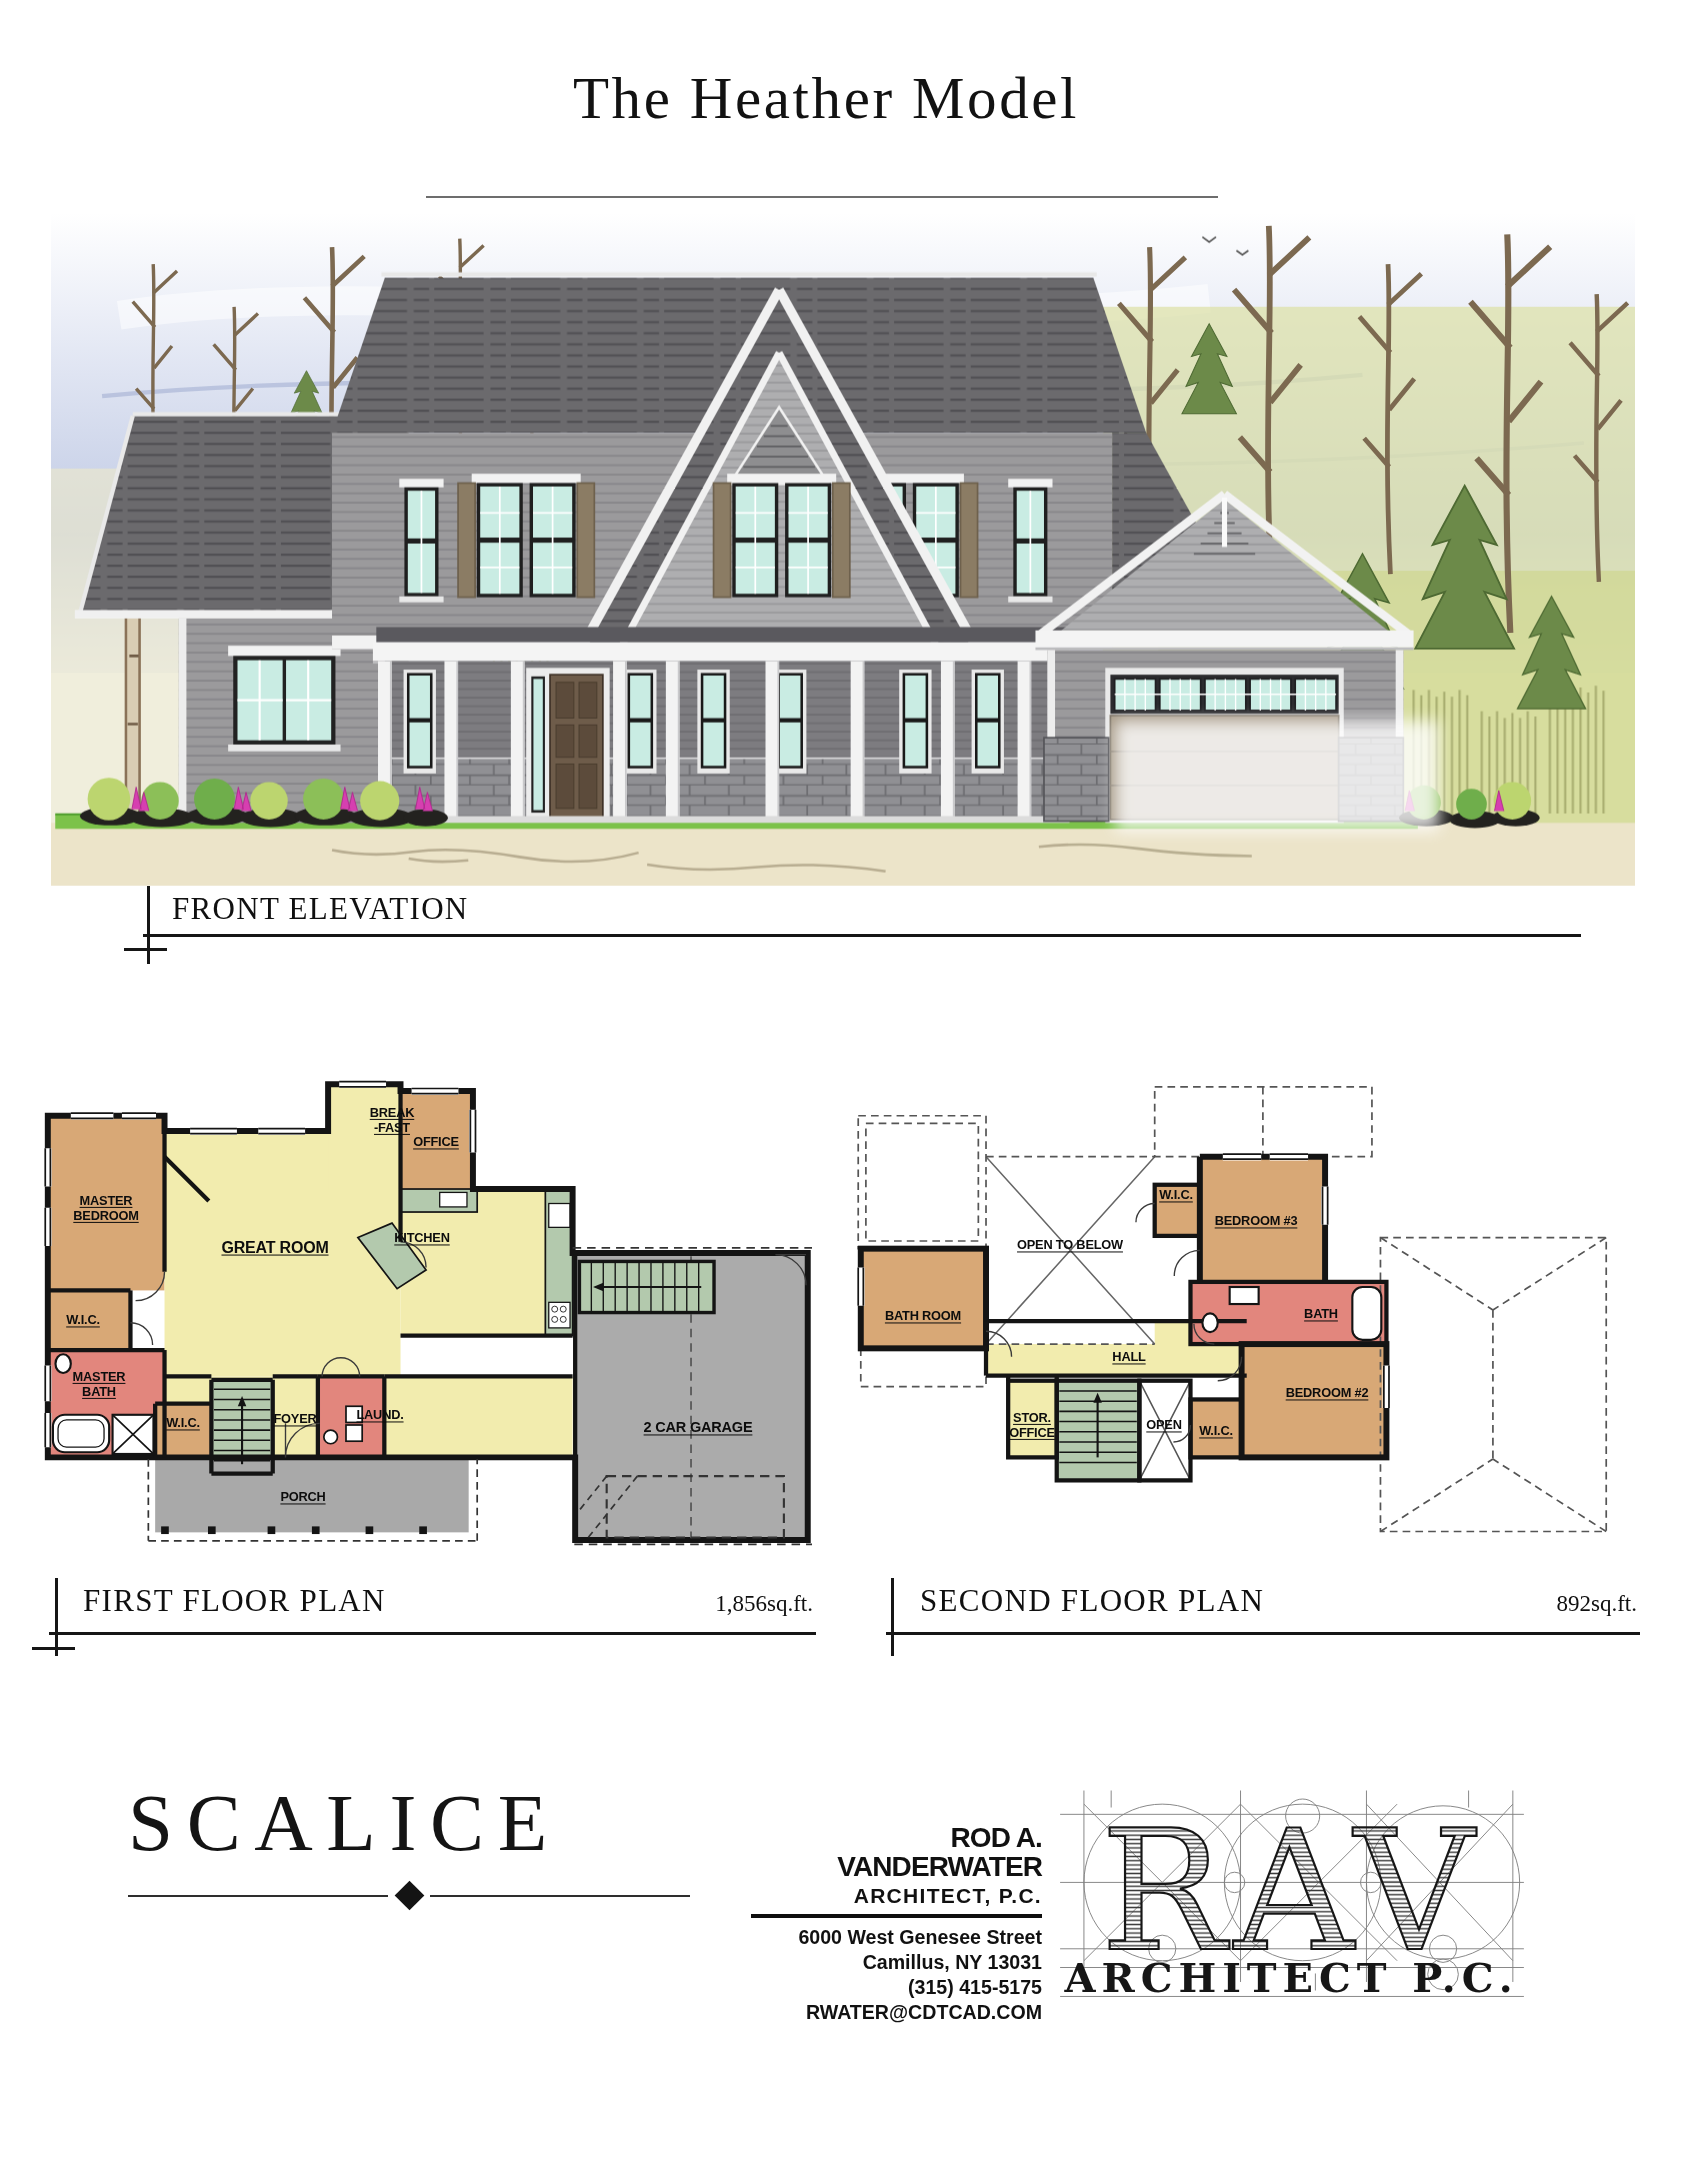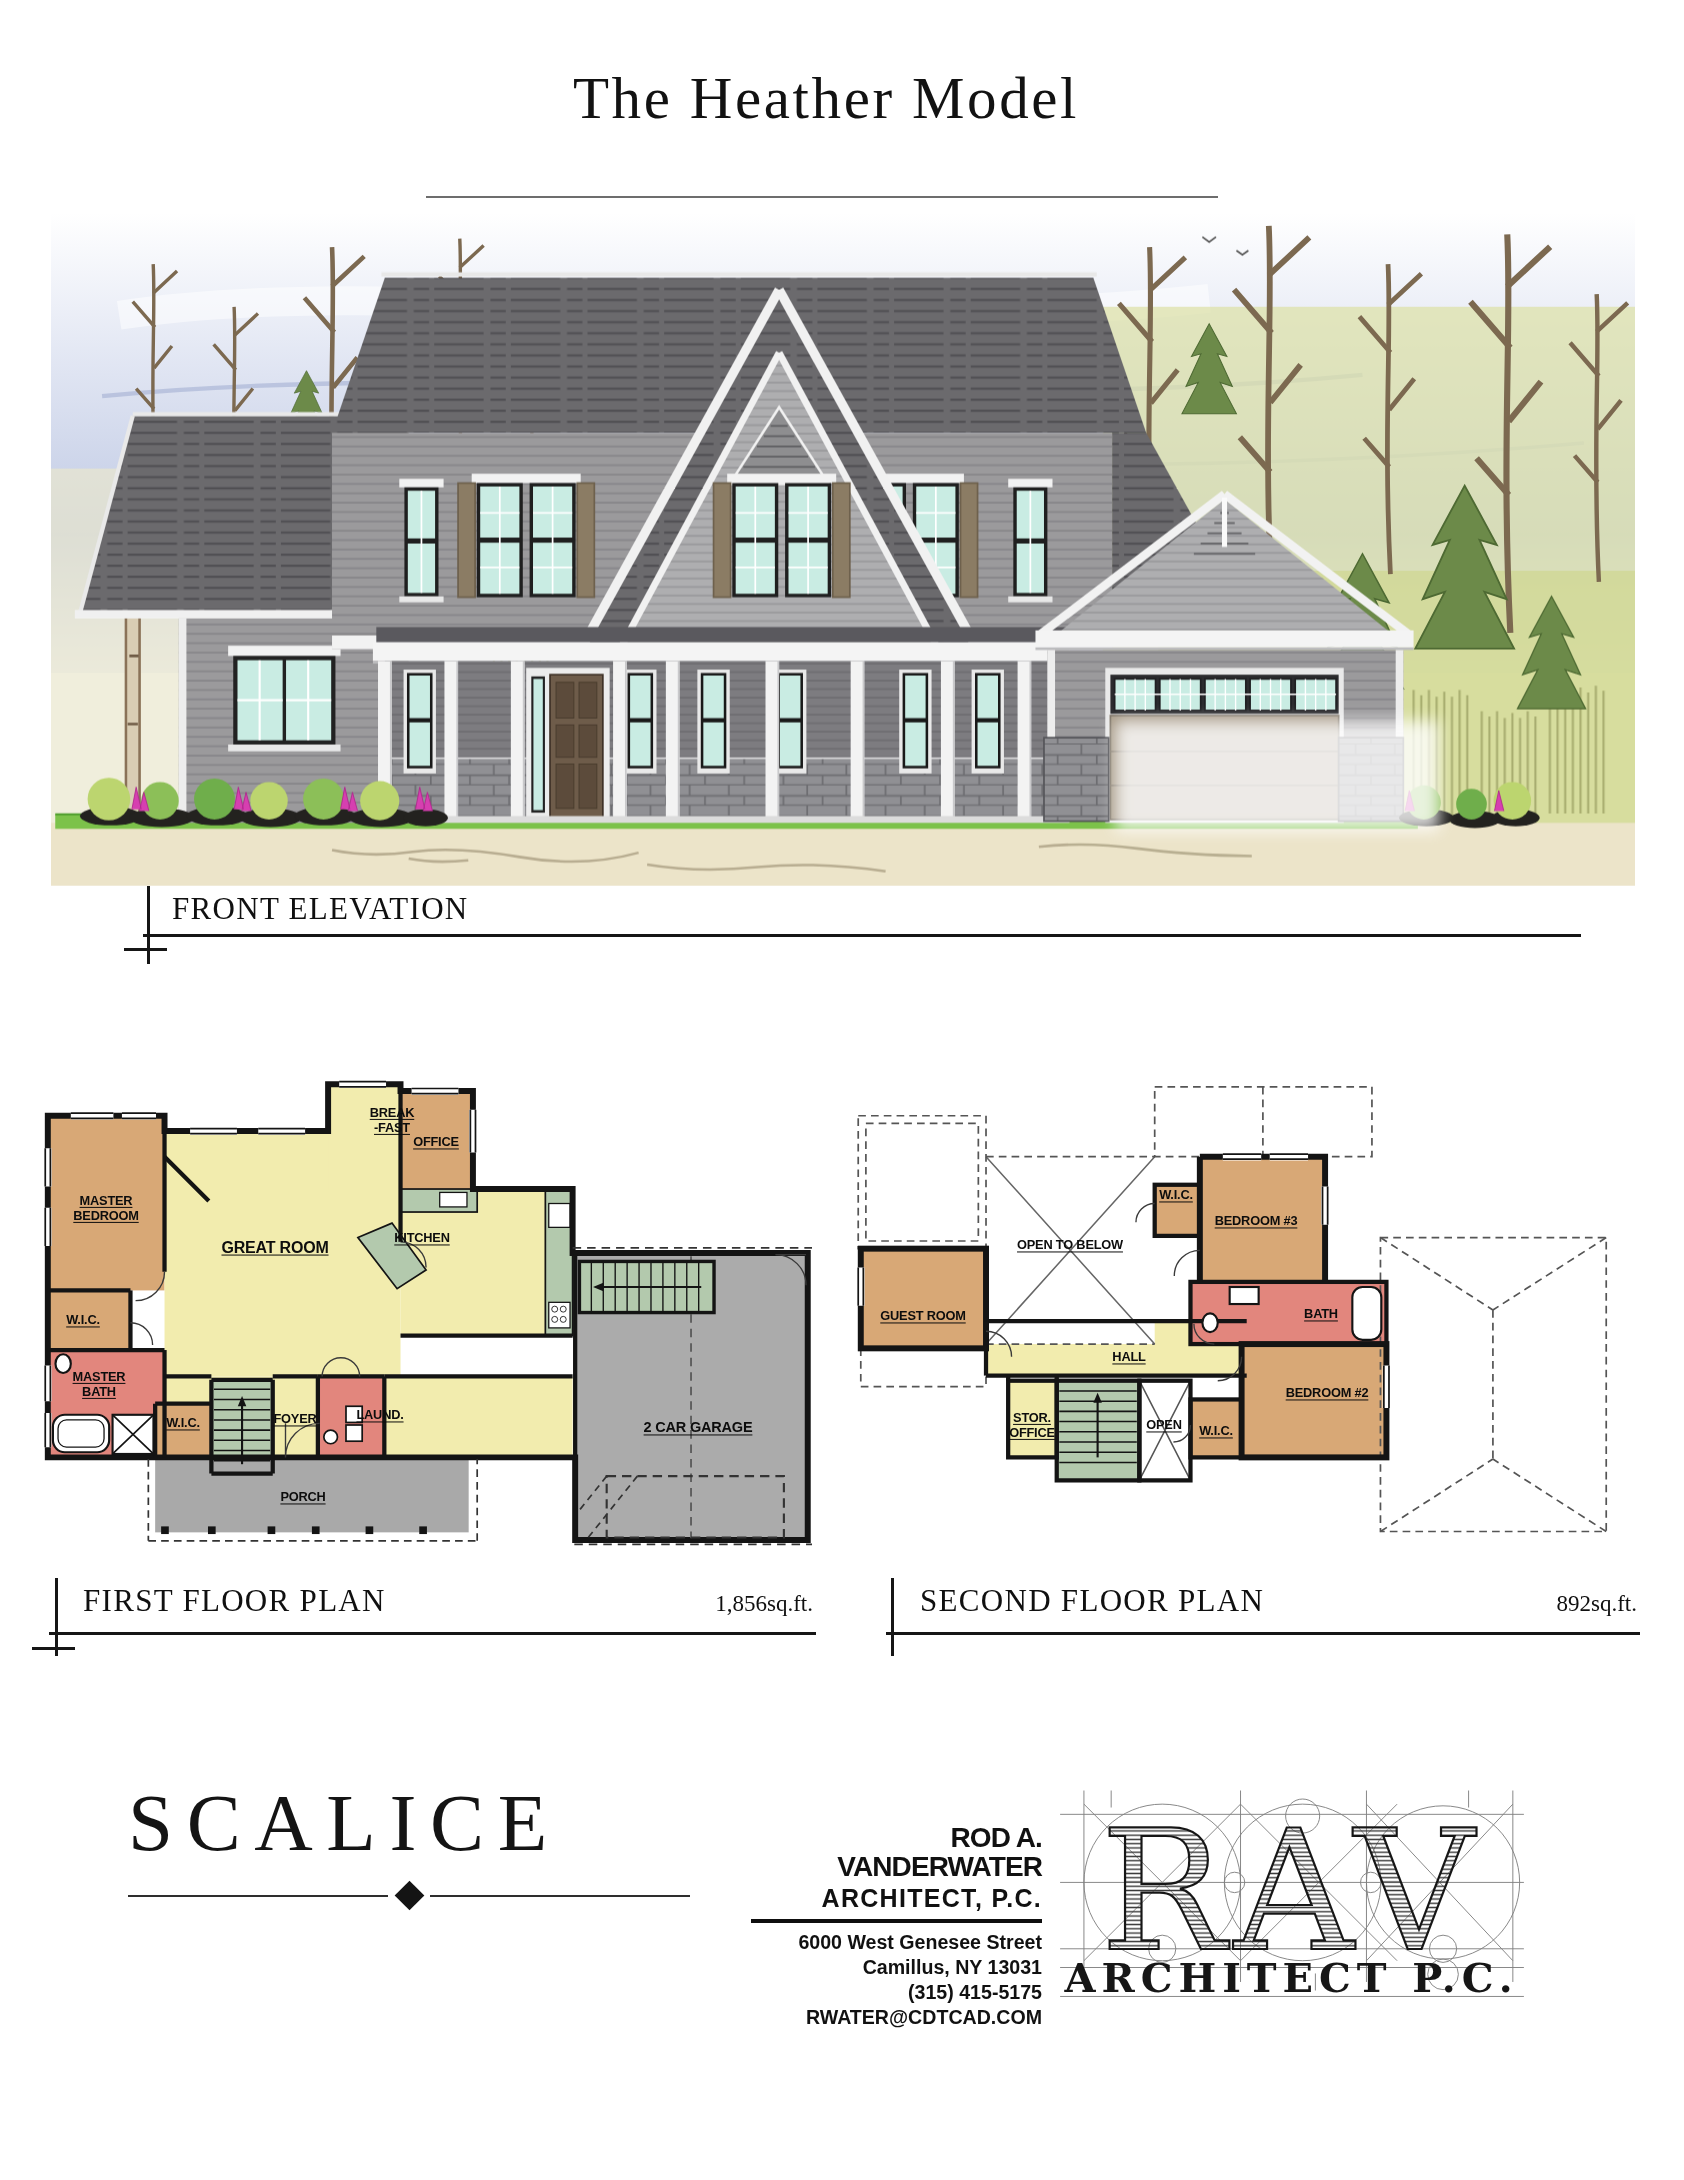--- a/index.html
+++ b/index.html
@@ -19,21 +19,21 @@
   .plan-label.big{font-size:14.5px;}
   
   .builder{position:absolute;left:128px;top:1777px;width:562px;display:flex;flex-direction:column;}
   .builder-name{font-size:81px;letter-spacing:13.6px;color:#141414;font-family:"Liberation Serif",serif;}
   .builder-divider{display:flex;align-items:center;width:100%;margin-top:15.3px;}
   .builder-divider .line{flex:1;height:1.7px;background:#2e2e2e;}
   .builder-divider .diamond{width:21px;height:21px;background:#141414;transform:rotate(45deg);margin:0 10.2px;}
   .builder-tagline{margin-top:20.4px;font-size:35px;font-style:italic;font-family:"DejaVu Serif",serif;color:#1c1c1c;}
   .architect{position:absolute;left:751px;top:1823px;width:291px;text-align:right;font-family:"Liberation Sans",sans-serif;color:#111;}
   .architect .name{font-size:28px;font-weight:bold;letter-spacing:-0.9px;line-height:1.05;}
-  .architect .firm{font-size:25px;font-weight:bold;letter-spacing:1.3px;margin-top:2.6px;}
+  .architect .firm{font-size:21px;font-weight:bold;letter-spacing:1.3px;margin-top:2.6px;}
   .architect .rule4{height:3.4px;background:#0e0e0e;margin:6px 0 7.7px 0;}
   .architect .addr{font-size:19.6px;font-weight:bold;line-height:1.27;}
 </style>
 </head>
 <body>
 
 <div class="page-title">The Heather Model</div>
 <div class="title-rule"></div>
 
 <svg class="abs" style="left:51px;top:213px;" width="1584" height="673" viewBox="0 0 1860 790">
@@ -562,21 +562,21 @@
     <path d="M162,310 a30,30 0 0 1 30,30"></path>
     <path d="M413,215 a30,30 0 0 0 -30,30"></path>
     <path d="M462,340 a28,28 0 0 1 -28,28"></path>
     <path d="M430,325 a24,24 0 0 1 -24,-24"></path>
     <path d="M360,160 a22,22 0 0 0 -22,22"></path>
     <path d="M402,420 a20,20 0 0 1 -20,20"></path>
   </g>
 </svg>
 </div>
 
-<div class="plan-label" style="left:923px;top:1316px;">GUEST ROOM</div>
+<div class="plan-label" style="left:923px;top:1316px;">BATH ROOM</div>
 <div class="plan-label" style="left:1070px;top:1245px;">OPEN TO BELOW</div>
 <div class="plan-label" style="left:1176px;top:1195px;">W.I.C.</div>
 <div class="plan-label" style="left:1256px;top:1221px;">BEDROOM #3</div>
 <div class="plan-label" style="left:1321px;top:1314px;">BATH</div>
 <div class="plan-label" style="left:1129px;top:1357px;">HALL</div>
 <div class="plan-label" style="left:1032px;top:1425px;">STOR.
 OFFICE</div>
 <div class="plan-label" style="left:1164px;top:1425px;">OPEN</div>
 <div class="plan-label" style="left:1216px;top:1431px;">W.I.C.</div>
 <div class="plan-label" style="left:1313px;top:1393px;padding-left:28px;">BEDROOM #2</div>

